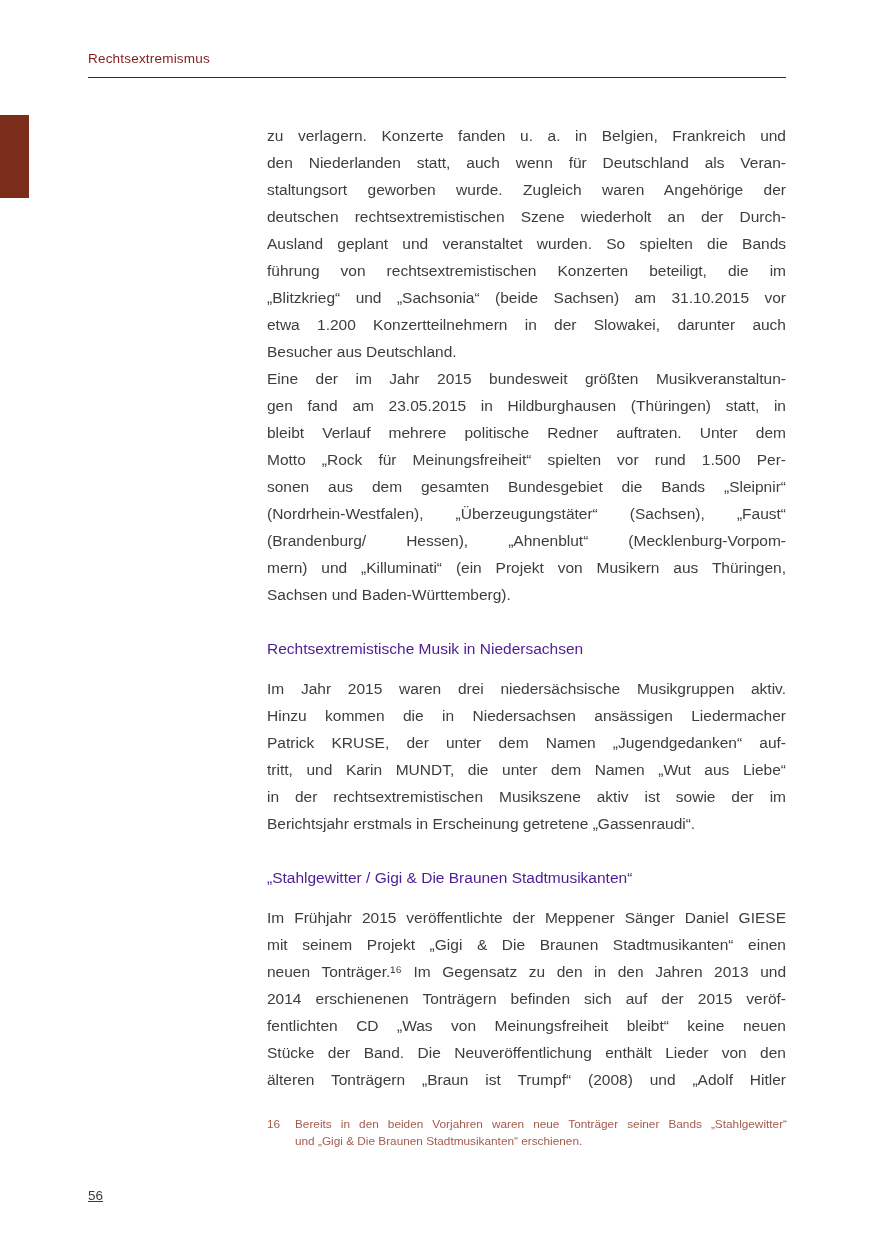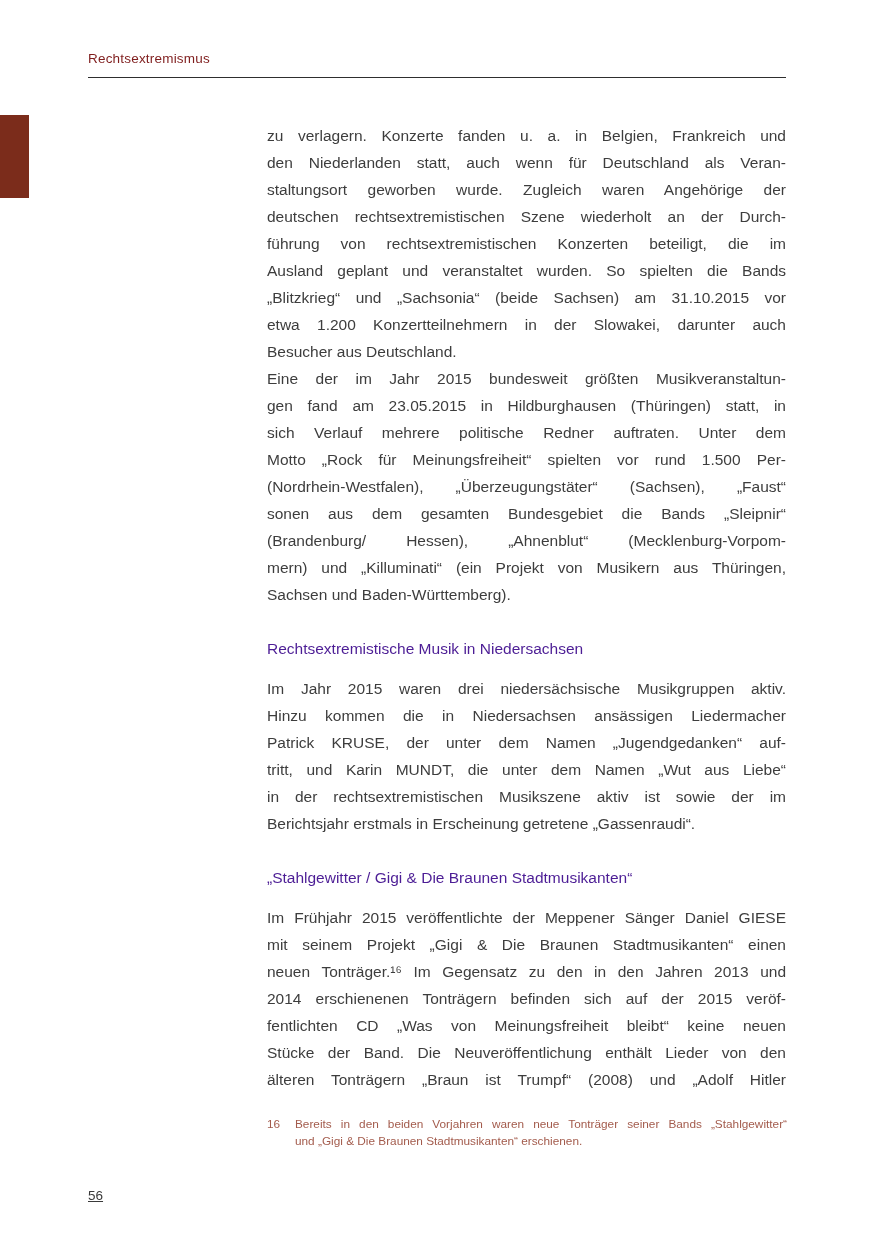--- a/index.html
+++ b/index.html
@@ -114,34 +114,34 @@
 
   <div class="thumb-mark"></div>
 
   <div class="body-col">
 
     <div>
         <div class="line j">zu verlagern. Konzerte fanden u. a. in Belgien, Frankreich und</div>
         <div class="line j">den Niederlanden statt, auch wenn für Deutschland als Veran-</div>
         <div class="line j">staltungsort geworben wurde. Zugleich waren Angehörige der</div>
         <div class="line j">deutschen rechtsextremistischen Szene wiederholt an der Durch-</div>
+        <div class="line j">Ausland geplant und veranstaltet wurden. So spielten die Bands</div>
         <div class="line j">führung von rechtsextremistischen Konzerten beteiligt, die im</div>
-        <div class="line j">Ausland geplant und veranstaltet wurden. So spielten die Bands</div>
         <div class="line j">„Blitzkrieg“ und „Sachsonia“ (beide Sachsen) am 31.10.2015 vor</div>
         <div class="line j">etwa 1.200 Konzertteilnehmern in der Slowakei, darunter auch</div>
         <div class="line">Besucher aus Deutschland.</div>
       </div>
 
     <div>
         <div class="line j">Eine der im Jahr 2015 bundesweit größten Musikveranstaltun-</div>
         <div class="line j">gen fand am 23.05.2015 in Hildburghausen (Thüringen) statt, in</div>
-        <div class="line j">sich Verlauf mehrere politische Redner auftraten. Unter dem</div>
+        <div class="line j">bleibt Verlauf mehrere politische Redner auftraten. Unter dem</div>
         <div class="line j">Motto „Rock für Meinungsfreiheit“ spielten vor rund 1.500 Per-</div>
+        <div class="line j">sonen aus dem gesamten Bundesgebiet die Bands „Sleipnir“</div>
         <div class="line j">(Nordrhein-Westfalen), „Überzeugungstäter“ (Sachsen), „Faust“</div>
-        <div class="line j">sonen aus dem gesamten Bundesgebiet die Bands „Sleipnir“</div>
         <div class="line j">(Brandenburg/ Hessen), „Ahnenblut“ (Mecklenburg-Vorpom-</div>
         <div class="line j">mern) und „Killuminati“ (ein Projekt von Musikern aus Thüringen,</div>
         <div class="line">Sachsen und Baden-Württemberg).</div>
       </div>
 
     <h2 class="section-heading">Rechtsextremistische Musik in Niedersachsen</h2>
 
     <div>
         <div class="line j">Im Jahr 2015 waren drei niedersächsische Musikgruppen aktiv.</div>
         <div class="line j">Hinzu kommen die in Niedersachsen ansässigen Liedermacher</div>

